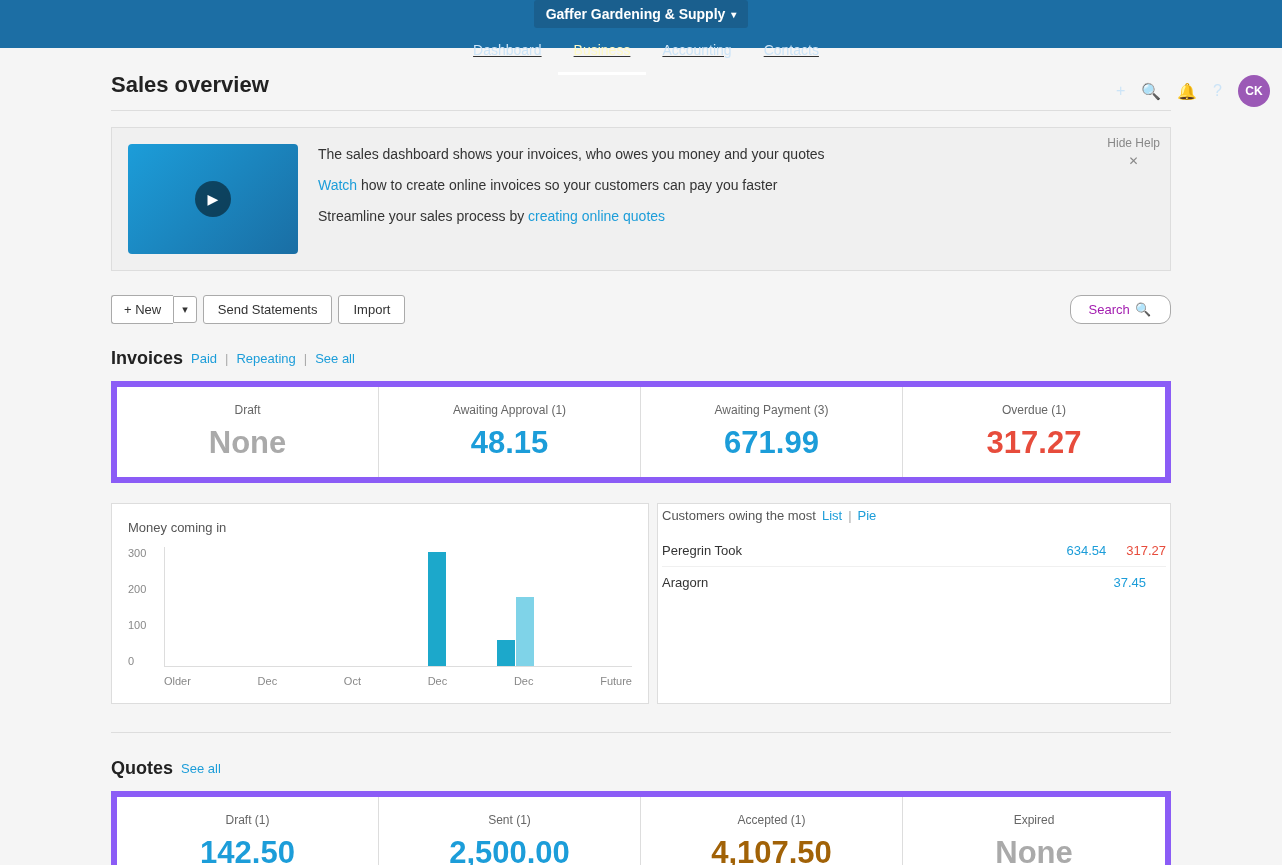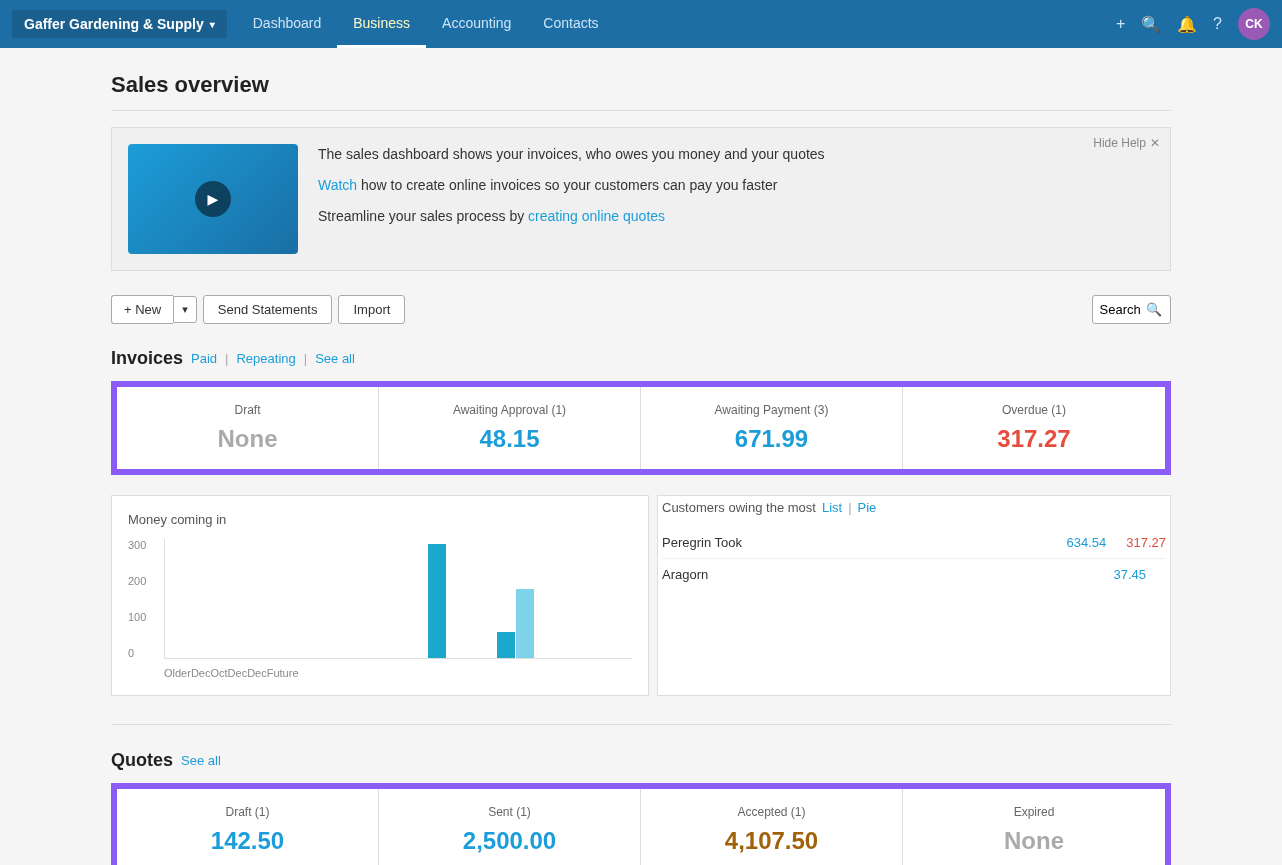--- a/index.html
+++ b/index.html
@@ -1,77 +1,77 @@
 <!DOCTYPE html>
 <html><head>
   <meta charset="utf-8">
   <style>
     * { box-sizing: border-box; margin: 0; padding: 0; }
     body { font-family: Arial, sans-serif; font-size: 14px; background: #f5f5f5; color: #333; }
 
     
-    .nav { background: #1c6ea4; display: flex; align-items: center; height: 48px; padding: 0 12px; }
+    .nav { background: #1c6ea4; display: flex; align-items: center; height: 48px; padding: 0 12px; flex-direction: column; }
     .nav-brand { background: #1a5f8e; color: #fff; padding: 6px 12px; border-radius: 3px; font-size: 14px; font-weight: bold; display: flex; align-items: center; gap: 6px; cursor: pointer; white-space: nowrap; }
     .nav-brand .arrow { font-size: 10px; }
-    .nav-links { display: flex; gap: 0; margin-left: 10px; }
+    .nav-links { display: flex; gap: 0; margin-left: 10px; text-decoration: underline; }
     .nav-link { color: #cce4f7; padding: 14px 16px; font-size: 14px; cursor: pointer; text-decoration: none; display: block; }
     .nav-link.active { color: #fef9c3; border-bottom: 3px solid #fff; }
     .nav-right { margin-left: auto; display: flex; align-items: center; gap: 16px; }
     .nav-icon { color: #cce4f7; cursor: pointer; font-size: 16px; }
     .nav-avatar { background: #9b59b6; color: #fff; border-radius: 50%; width: 32px; height: 32px; display: flex; align-items: center; justify-content: center; font-size: 12px; font-weight: bold; cursor: pointer; }
 
     
     .main { max-width: 1100px; margin: 0 auto; padding: 24px 20px; }
 
     
     .page-title { font-size: 22px; font-weight: bold; color: #222; margin-bottom: 12px; }
     .title-divider { border: none; border-top: 1px solid #ddd; margin-bottom: 16px; }
 
     
     .help-box { background: #f0f0f0; border: 1px solid #ddd; padding: 16px; margin-bottom: 24px; position: relative; }
-    .help-hide { position: absolute; top: 8px; right: 10px; font-size: 12px; color: #888; cursor: pointer; display: flex; align-items: center; gap: 4px; }
+    .help-hide { position: absolute; top: 8px; right: 10px; font-size: 12px; color: #888; cursor: pointer; display: flex; align-items: center; gap: 4px; flex-direction: column; }
     .help-content { display: flex; gap: 20px; align-items: flex-start; }
     .help-thumb { width: 170px; height: 110px; background: linear-gradient(135deg, #1c9dd9 0%, #1a6ea4 100%); border-radius: 4px; display: flex; align-items: center; justify-content: center; flex-shrink: 0; }
     .play-btn { width: 36px; height: 36px; background: rgba(0,0,0,0.5); border-radius: 50%; display: flex; align-items: center; justify-content: center; color: #fff; font-size: 14px; cursor: pointer; }
     .help-text { flex: 1; }
     .help-text p { margin-bottom: 10px; line-height: 1.5; color: #333; font-size: 14px; }
     .help-link { color: #1c9dd9; cursor: pointer; text-decoration: none; }
 
     
     .toolbar { display: flex; align-items: center; margin-bottom: 24px; }
     .btn-new { background: #fff; border: 1px solid #aaa; color: #333; padding: 6px 12px; cursor: pointer; font-size: 13px; border-right: none; border-radius: 3px 0 0 3px; }
     .btn-arrow { background: #fff; border: 1px solid #aaa; color: #333; padding: 6px 8px; cursor: pointer; font-size: 11px; border-radius: 0 3px 3px 0; }
     .btn-secondary { background: #fff; border: 1px solid #aaa; color: #333; padding: 6px 14px; cursor: pointer; font-size: 13px; border-radius: 3px; margin-left: 6px; }
-    .btn-search { background: #fff; border: 1px solid #aaa; color: #000000; padding: 6px 7px; cursor: pointer; font-size: 13px; border-radius: 3px; margin-left: auto; display: flex; align-items: center; gap: 6px; }
+    .btn-search { background: #fff; border: 1px solid #aaa; color: #a21caf; padding: 6px 18px; cursor: pointer; font-size: 13px; border-radius: 11px; margin-left: auto; display: flex; align-items: center; gap: 6px; }
 
     
     .section-header { display: flex; align-items: center; gap: 8px; margin-bottom: 12px; }
     .section-title { font-size: 18px; font-weight: bold; color: #222; }
     .section-link { color: #1c9dd9; font-size: 13px; cursor: pointer; text-decoration: none; }
     .section-sep { color: #aaa; font-size: 13px; }
 
     
     .stats-grid { display: grid; grid-template-columns: repeat(4, 1fr); border: 6px solid #8b5cf6; background: #fff; margin-bottom: 20px; }
     .stat-cell { padding: 16px; text-align: center; border-right: 1px solid #ddd; }
     .stat-cell:last-child { border-right: none; }
     .stat-label { font-size: 12px; color: #666; margin-bottom: 8px; }
-    .stat-value { font-size: 24px; font-weight: bold; }
+    .stat-value { font-size: 31px; font-weight: bold; }
     .stat-value.grey { color: #aaa; }
     .stat-value.blue { color: #1c9dd9; }
     .stat-value.red { color: #e74c3c; }
     .stat-value.green { color: #a16207; }
 
     
     .charts-area { display: flex; gap: 8px; margin-bottom: 28px; }
     .chart-box { flex: 1; background: #fff; border: 1px solid #ddd; padding: 16px; }
     .chart-title { font-size: 13px; color: #555; margin-bottom: 12px; }
     .chart-inner { position: relative; height: 140px; }
     .chart-y-labels { position: absolute; left: 0; top: 0; bottom: 20px; display: flex; flex-direction: column; justify-content: space-between; font-size: 11px; color: #888; width: 30px; }
     .chart-bars-area { position: absolute; left: 36px; right: 0; top: 0; bottom: 20px; display: flex; align-items: flex-end; gap: 0; border-left: 1px solid #ddd; border-bottom: 1px solid #ddd; }
-    .chart-x-labels { position: absolute; left: 36px; right: 16px; bottom: 0; display: flex; justify-content: flex-start; font-size: 11px; color: #888; }
+    .chart-x-labels { position: absolute; left: 36px; right: 0; bottom: 0; display: flex; justify-content: space-between; font-size: 11px; color: #888; }
     .bar-group { flex: 1; display: flex; align-items: flex-end; justify-content: center; gap: 1px; height: 100%; }
     .bar { width: 18px; background: #1ca8cb; }
     .bar.light { background: #7fd3e8; }
     .customers-box { flex: 1; background: #fff; border: 1px solid #ddd; padding: 4px; }
     .customers-title { font-size: 13px; color: #555; margin-bottom: 12px; display: flex; align-items: center; gap: 6px; }
     .customer-row { display: flex; align-items: center; padding: 8px 0; border-bottom: 1px solid #f0f0f0; font-size: 13px; }
     .customer-row:last-child { border-bottom: none; }
     .customer-name { flex: 1; color: #333; }
     .customer-owed { color: #1c9dd9; margin-right: 20px; }
     .customer-overdue { color: #e74c3c; }

